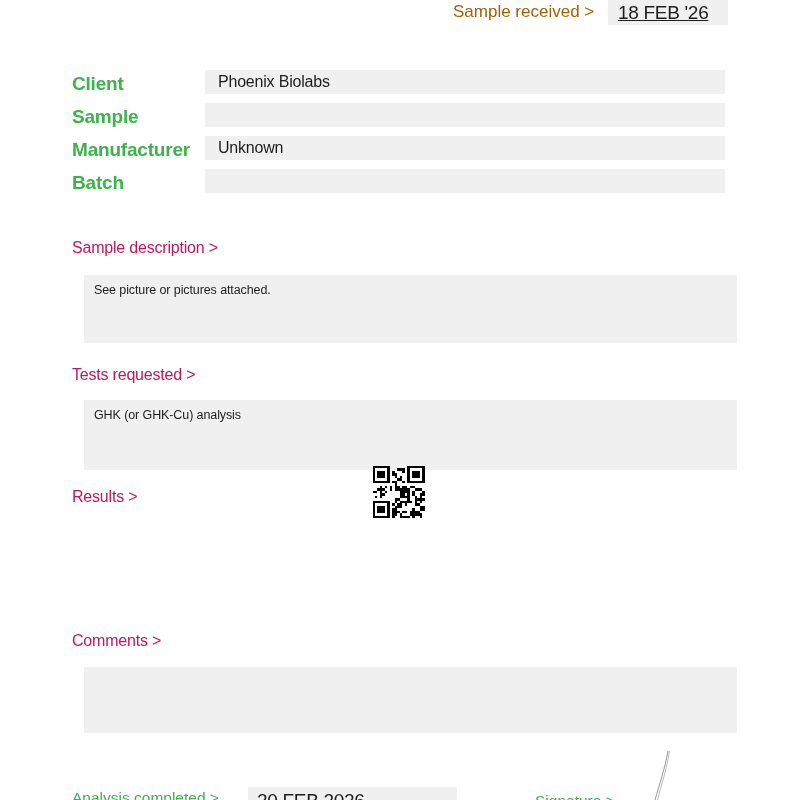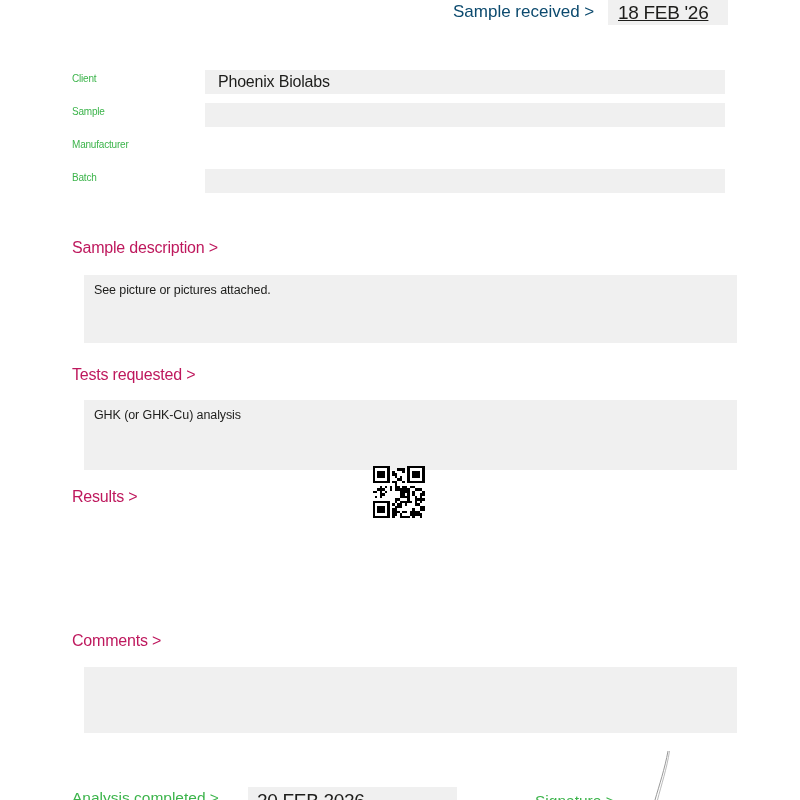--- a/index.html
+++ b/index.html
@@ -1,21 +1,21 @@
 <!DOCTYPE html>
 <html><head>
 <meta charset="utf-8">
 <style>
   html,body{margin:0;padding:0;background:#ffffff;}
   .page{
     position:relative;width:800px;height:800px;background:#ffffff;overflow:hidden;
     font-family:"Liberation Sans", sans-serif;color:#1d1d1b;
   }
-  .accent{color:#0c4a6e;}
-  .label{font-size:10px;letter-spacing:-0.2px;}
+  .accent{color:#a16207;}
+  .label{font-size:19px;letter-spacing:-0.2px;font-weight:bold;}
   .heading{position:absolute;font-size:16px;letter-spacing:-0.2px;color:#be185d;}
   .value-box{
     position:absolute;background:#f0f0f0;box-sizing:border-box;
     display:flex;align-items:center;
   }
   .value-text{font-size:16px;font-weight:500;letter-spacing:-0.2px;}
   .date-text{font-size:19px;font-weight:500;letter-spacing:-0.3px;text-decoration:underline;}
   .body-box{
     position:absolute;left:84px;width:653px;background:#f0f0f0;box-sizing:border-box;
     padding:8px 10px;font-size:12.5px;letter-spacing:-0.1px;
@@ -53,20 +53,23 @@
   <div class="value-box field-box" style="top:70px">
     <span class="value-text">Phoenix Biolabs</span>
   </div>
 
   <span class="field-label label" style="top:106px">Sample</span>
   <div class="value-box field-box" style="top:103px">
     <span class="value-text"></span>
   </div>
 
   <span class="field-label label" style="top:139px">Manufacturer</span>
+  <div class="value-box field-box" style="top:136px">
+    <span class="value-text">Unknown</span>
+  </div>
 
   <span class="field-label label" style="top:172px">Batch</span>
   <div class="value-box field-box" style="top:169px">
     <span class="value-text"></span>
   </div>
 
   <span class="heading" style="top:239px;left:72px">Sample description &gt;</span>
   <div class="body-box" style="top:275px;height:68px">
     <span>See picture or pictures attached.</span>
   </div>

